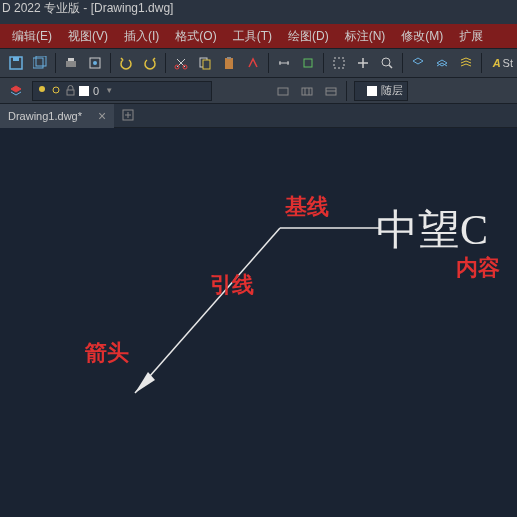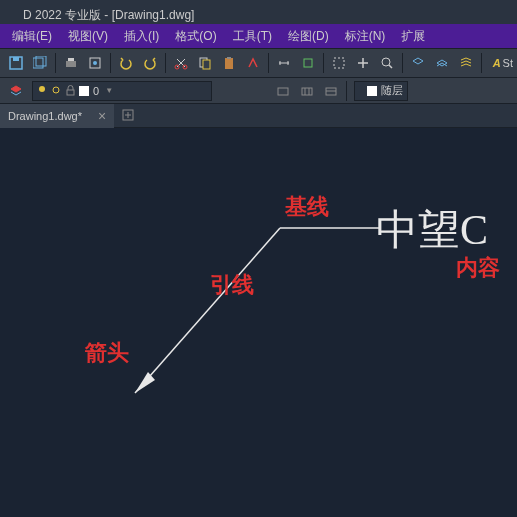--- a/index.html
+++ b/index.html
@@ -1,19 +1,19 @@
 <!DOCTYPE html>
 <html><head>
 <meta charset="utf-8">
 <style>
 * { margin: 0; padding: 0; box-sizing: border-box; font-family: "Microsoft YaHei", sans-serif; }
 body { width: 517px; height: 517px; background: #1a2332; overflow: hidden; position: relative; }
 
-.title-bar { background: #2a3340; height: 24px; display: flex; align-items: flex-end; padding: 0 23px; color: #ccc; font-size: 12px; }
-.menu-bar { background: #4c1d95; height: 24px; display: flex; align-items: center; padding: 0 4px; }
+.title-bar { background: #2a3340; height: 24px; display: flex; align-items: flex-start; padding: 0 2px; color: #ccc; font-size: 12px; }
+.menu-bar { background: #7f1d1d; height: 24px; display: flex; align-items: center; padding: 0 4px; }
 .menu-item { color: #ccc; font-size: 12px; padding: 3px 8px; cursor: pointer; white-space: nowrap; }
 
 .toolbar { background: #353d48; height: 30px; display: flex; align-items: center; padding: 0 4px; border-top: 1px solid #1a2028; border-bottom: 1px solid #1a2028; }
 .tool-btn { width: 22px; height: 22px; margin: 0 1px; display: flex; align-items: center; justify-content: center; cursor: pointer; border-radius: 2px; }
 .sep { width: 1px; height: 20px; background: #1a2028; margin: 0 3px; }
 
 .layer-bar { background: #353d48; height: 26px; display: flex; align-items: center; padding: 0 4px; border-bottom: 1px solid #1a2028; }
 .layer-combo { display: flex; align-items: center; background: #2a3340; border: 1px solid #1a2028; height: 20px; padding: 0 4px; font-size: 11px; color: #ccc; }
 .layer-swatch { width: 10px; height: 10px; background: #fff; margin-right: 4px; }
 .dropdown-arrow { margin-left: 6px; color: #888; font-size: 8px; }
@@ -45,20 +45,21 @@
 </div>
 
 <div class="menu-bar">
   <div class="menu-item">编辑(E)</div>
   <div class="menu-item">视图(V)</div>
   <div class="menu-item">插入(I)</div>
   <div class="menu-item">格式(O)</div>
   <div class="menu-item">工具(T)</div>
   <div class="menu-item">绘图(D)</div>
   <div class="menu-item">标注(N)</div>
+  <div class="menu-item">修改(M)</div>
   <div class="menu-item">扩展</div>
 </div>
 
 <div class="toolbar">
   <div class="tool-btn">
       <svg width="14" height="14">
         <rect x="1" y="1" width="12" height="12" fill="none" stroke="#6ab0e0" stroke-width="1.5"></rect>
         <rect x="4" y="1" width="6" height="4" fill="#6ab0e0"></rect>
       </svg>
     </div>

